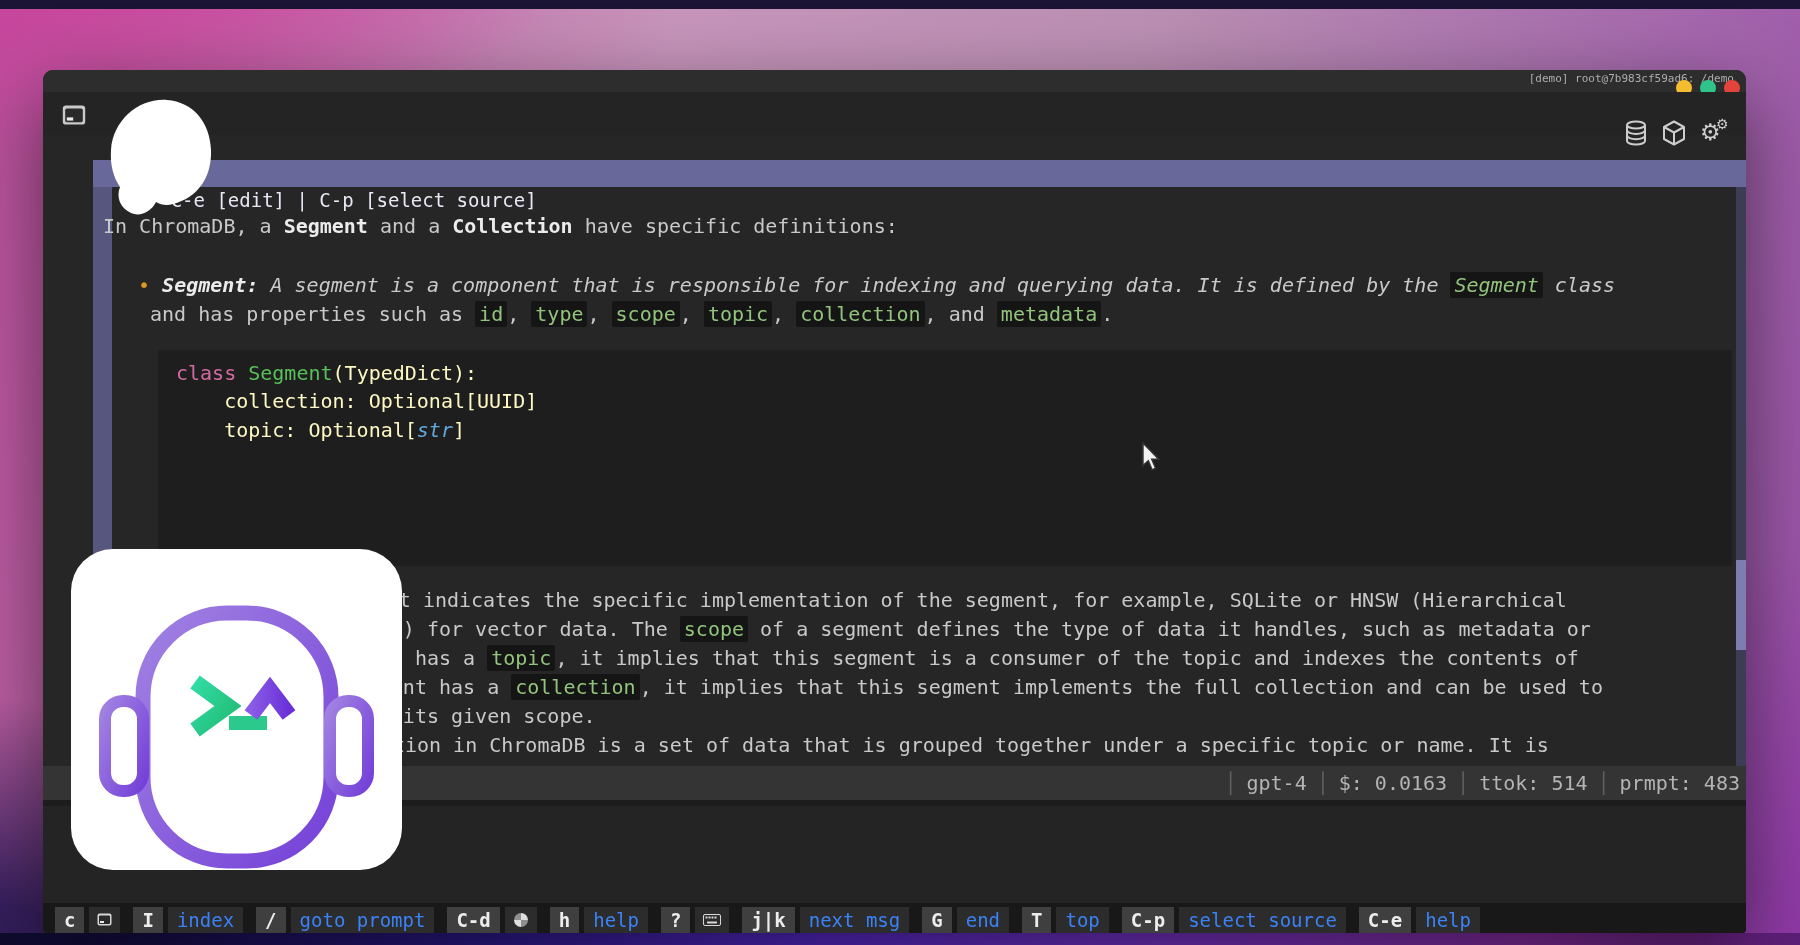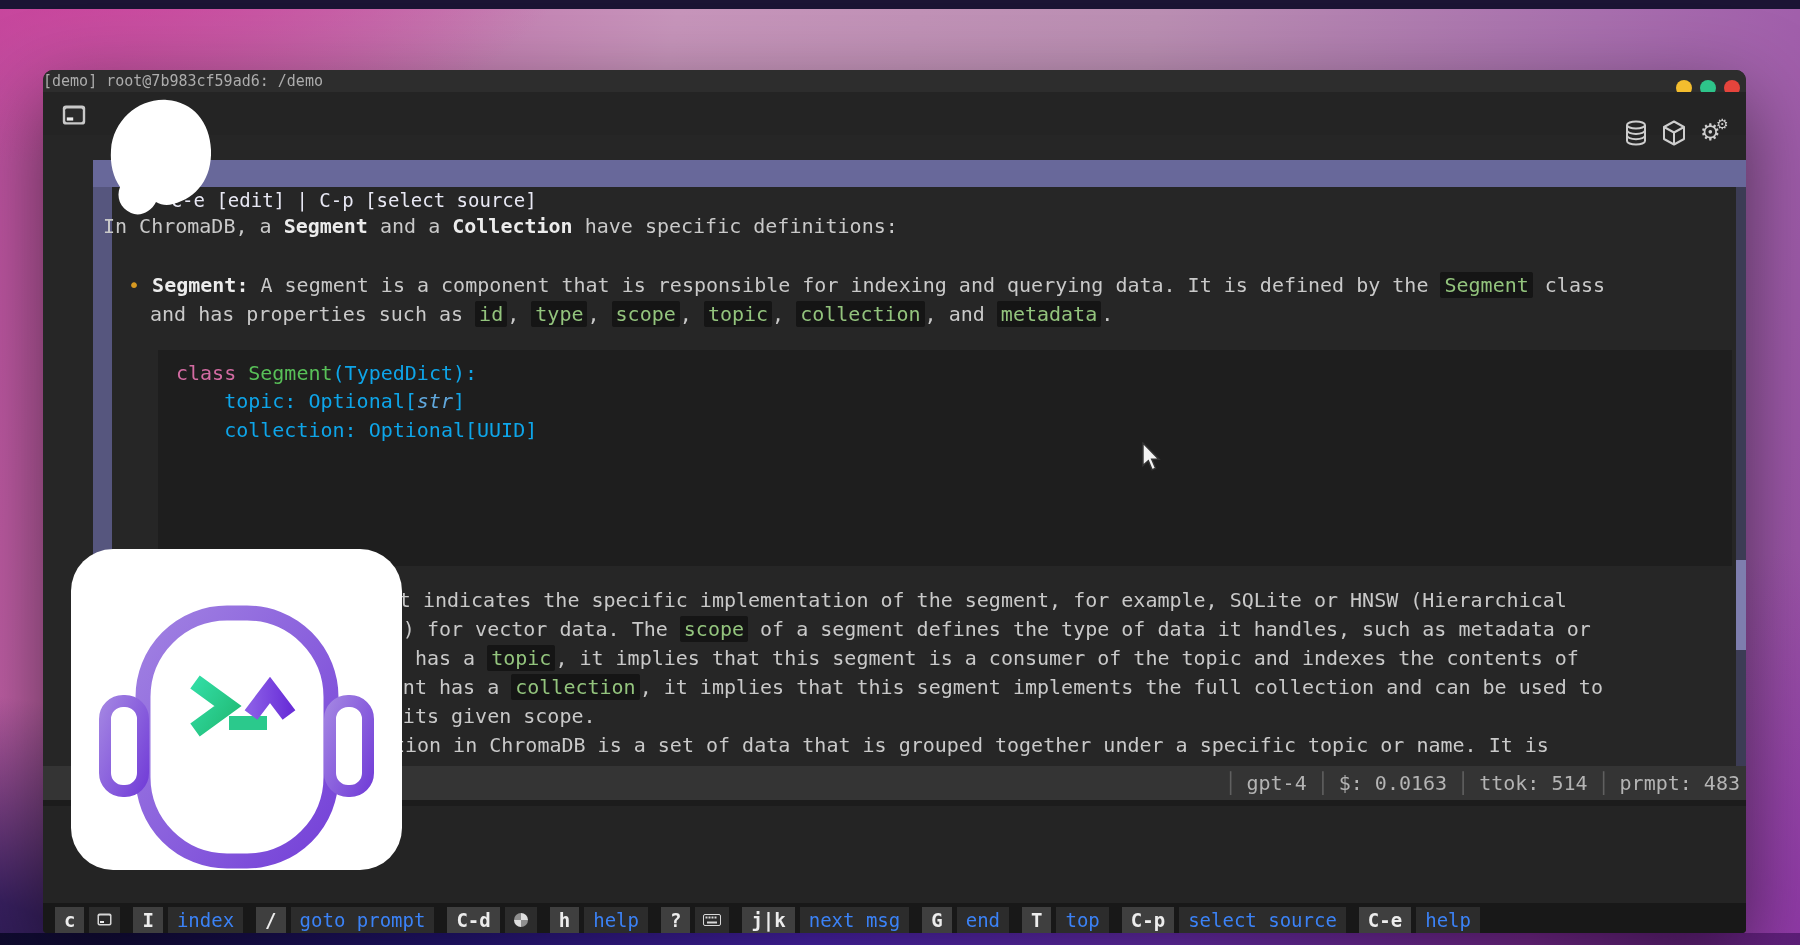--- a/index.html
+++ b/index.html
@@ -10,21 +10,21 @@
       radial-gradient(1250px 760px at -6% 110%, #1f1747 0%, #382060 20%, rgba(56,32,96,0) 46%),
       radial-gradient(950px 540px at 6% -12%, #d23e9c 0%, rgba(210,62,156,0) 52%),
       radial-gradient(1500px 950px at 110% 115%, #8c2fa8 0%, rgba(140,47,168,0) 58%),
       linear-gradient(102deg,#bc4f9e 0%,#c795bb 34%,#bb8fb3 58%,#a86fae 80%,#9a4fa8 100%);}
   .top-strip{position:absolute;left:0;top:0;width:1800px;height:9px;background:#1b1434}
   .bottom-strip{position:absolute;left:0;top:933px;width:1800px;height:12px;
     background:linear-gradient(90deg,#0f0b2e 0%,#2c1a8e 25%,#5b2bd6 45%,#7e36d2 65%,#8c2fa8 85%,#5e1f7a 100%)}
   .window{position:absolute;left:43px;top:70px;width:1703px;height:863px;background:#262626;
     border-radius:10px 10px 4px 4px;box-shadow:0 28px 80px rgba(0,0,0,.55);overflow:hidden}
   .titlebar{position:absolute;left:0;top:0;right:0;height:22px;background:#2d2d2d}
-  .title-text{position:absolute;left:0;right:12px;top:2px;text-align:left;font-size:15px;color:#adadad;white-space:pre}
+  .title-text{position:absolute;left:0;right:12px;top:2px;text-align:right;font-size:11px;color:#adadad;white-space:pre}
   .lights{position:absolute;left:1633px;top:10px;display:flex;gap:8px}
   .tl{width:16px;height:16px;border-radius:50%}
   .tabbar{position:absolute;left:0;top:22px;right:0;height:43px;background:#242424}
   .tab-icon{position:absolute;left:19px;top:12px}
   .tab-right{position:absolute;right:16px;top:28px;display:flex;gap:14px;align-items:center}
   .gearwrap{position:relative;width:30px;height:28px;color:#cdcdcd;font-family:"DejaVu Sans",sans-serif}
   .gear-big{position:absolute;left:0;top:0;font-size:23px;line-height:23px}
   .gear-small{position:absolute;left:16px;top:-4px;font-size:14px;line-height:14px}
   .msg-header{position:absolute;left:50px;top:90px;width:1653px;height:27px;background:#68689a;
     color:#e8e8f4;font-size:19px;line-height:27px;padding-left:9px;box-sizing:border-box;white-space:pre}
@@ -34,21 +34,21 @@
   .codeblock{position:absolute;left:115px;top:280px;width:1574px;height:216px;background:#1e1e1e;
     padding:9px 0 0 18px;box-sizing:border-box}
   .code-line{white-space:pre;font-size:20px;line-height:28.4px;color:#d6d6d6}
   .tline{position:absolute;white-space:pre;font-size:20px;line-height:29px}
   .seg-p{color:#c9c9c9}
   .seg-b{color:#ececec;font-weight:bold}
   .seg-bu{color:#d79921}
   .seg-c{color:#93c47d;background:#151515;padding:1px 4px;border-radius:2px}
   .seg-kw{color:#d36ba2}
   .seg-cls{color:#58c058}
-  .seg-cp{color:#0ea5e9}
+  .seg-cp{color:#fef9c3}
   .seg-bi{color:#61a8dd;font-style:italic}
   .statusbar{position:absolute;left:0;top:696px;right:0;height:34px;background:#343434;
     display:flex;justify-content:flex-end;align-items:center;font-size:20px;color:#b4b4b4;padding-right:6px}
   .sb-sep{color:#606060;padding:0 10px}
   .seam{position:absolute;left:0;top:730px;right:0;height:6px;background:#1c1c1c}
   .lower{position:absolute;left:0;top:736px;right:0;height:97px;background:#242424}
   .footerbar{position:absolute;left:0;top:833px;right:0;height:33px;background:#181818;
     display:flex;align-items:center;padding-left:12px;gap:13px}
   .pair{display:flex;gap:5px;align-items:center;flex:0 0 auto}
   .kchip{background:#3f3f3f;color:#ededed;font-weight:bold;font-size:19px;height:26px;line-height:26px;padding:0 9px;white-space:pre}
@@ -114,26 +114,26 @@
     <div class="msg-header">
       <span>C-e [edit] | C-p [select source]</span>
     </div>
     <div class="left-strip"></div>
     <div class="scroll-track">
       <div class="scroll-thumb"></div>
     </div>
 
     <div class="codeblock" id="codeblock">
         <div class="code-line"><span class="seg-kw">class </span><span class="seg-cls">Segment</span><span class="seg-cp">(TypedDict):</span></div>
+        <div class="code-line"><span class="seg-cp">    collection: Optional[UUID]</span></div>
         <div class="code-line"><span class="seg-cp">    topic: Optional[</span><span class="seg-bi">str</span><span class="seg-cp">]</span></div>
-        <div class="code-line"><span class="seg-cp">    collection: Optional[UUID]</span></div>
       </div>
     <div id="textlayer">
         <div class="tline" style="left: 60px; top: 142px;"><span class="seg-p">In ChromaDB, a </span><span class="seg-b">Segment</span><span class="seg-p"> and a </span><span class="seg-b">Collection</span><span class="seg-p"> have specific definitions:</span></div>
-        <div class="tline" style="left: 85px; top: 201px;"><span class="seg-bu">•</span><span class="seg-p"> </span><span class="seg-b">Segment:</span><span class="seg-p"> A segment is a component that is responsible for indexing and querying data. It is defined by the </span><span class="seg-c">Segment</span><span class="seg-p"> class</span></div>
+        <div class="tline" style="left: 95px; top: 201px; font-style: italic;"><span class="seg-bu">•</span><span class="seg-p"> </span><span class="seg-b">Segment:</span><span class="seg-p"> A segment is a component that is responsible for indexing and querying data. It is defined by the </span><span class="seg-c">Segment</span><span class="seg-p"> class</span></div>
         <div class="tline" style="left: 107px; top: 230px;"><span class="seg-p">and has properties such as </span><span class="seg-c">id</span><span class="seg-p">, </span><span class="seg-c">type</span><span class="seg-p">, </span><span class="seg-c">scope</span><span class="seg-p">, </span><span class="seg-c">topic</span><span class="seg-p">, </span><span class="seg-c">collection</span><span class="seg-p">, and </span><span class="seg-c">metadata</span><span class="seg-p">.</span></div>
         <div class="tline" style="left: 107px; top: 516px;"><span class="seg-p">The </span><span class="seg-c">type</span><span class="seg-p"> of a segment indicates the specific implementation of the segment, for example, SQLite or HNSW (Hierarchical</span></div>
         <div class="tline" style="left: 107px; top: 545px;"><span class="seg-p">Navigable Small World) for vector data. The </span><span class="seg-c">scope</span><span class="seg-p"> of a segment defines the type of data it handles, such as metadata or</span></div>
         <div class="tline" style="left: 107px; top: 574px;"><span class="seg-p">vectors. If a segment has a </span><span class="seg-c">topic</span><span class="seg-p">, it implies that this segment is a consumer of the topic and indexes the contents of</span></div>
         <div class="tline" style="left: 107px; top: 603px;"><span class="seg-p">the topic. If a segment has a </span><span class="seg-c">collection</span><span class="seg-p">, it implies that this segment implements the full collection and can be used to</span></div>
         <div class="tline" style="left: 107px; top: 632px;"><span class="seg-p">serve queries within its given scope.</span></div>
         <div class="tline" style="left: 85px; top: 661px;"><span class="seg-bu">•</span><span class="seg-p"> </span><span class="seg-b">Collection:</span><span class="seg-p"> A collection in ChromaDB is a set of data that is grouped together under a specific topic or name. It is</span></div>
       </div>
 
     <div class="statusbar" id="statusbar">

